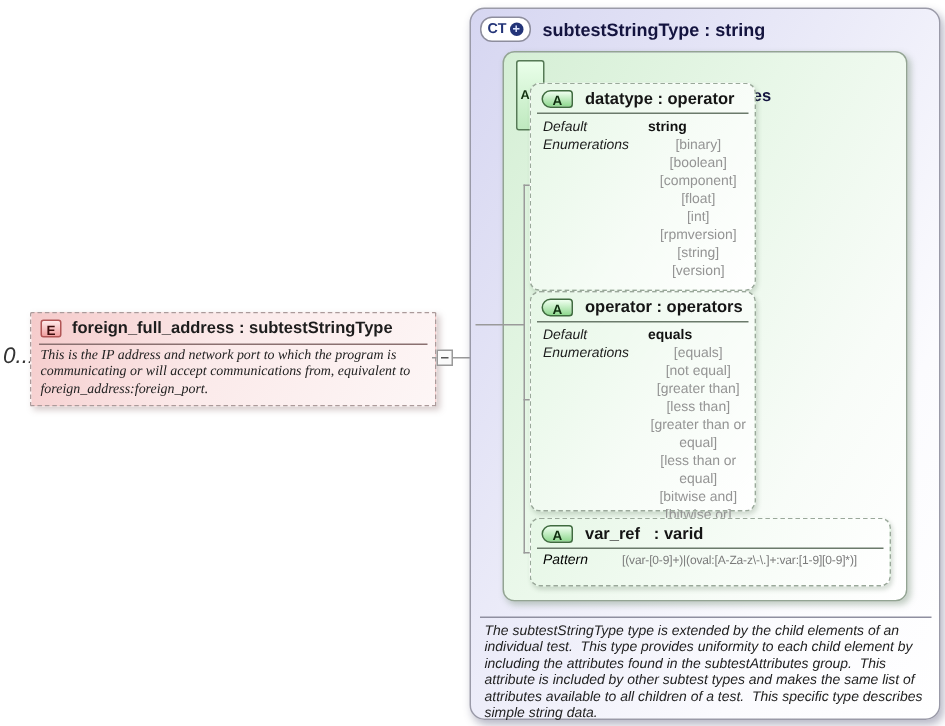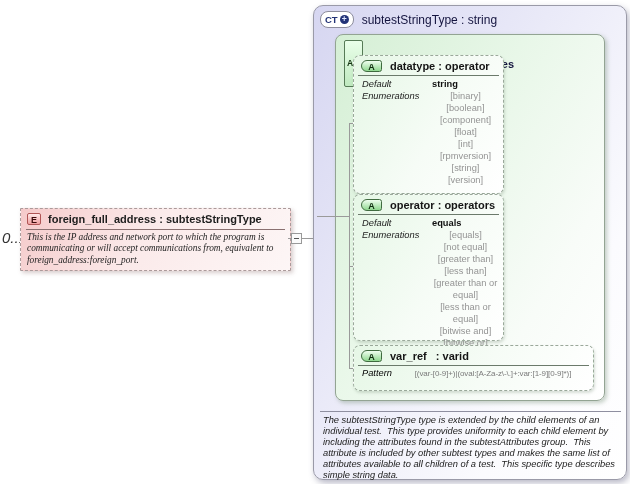--- a/index.html
+++ b/index.html
@@ -31,21 +31,21 @@
   .ct-box{position:absolute;left:313px;top:5px;width:314px;height:475px;box-sizing:border-box;
           border:1px solid #9a9aa8;border-radius:10px;
           background:linear-gradient(120deg,#d6d6f1 0%,#e7e7f7 35%,#fbfbfe 75%,#ffffff 100%);
           box-shadow:2px 3px 6px rgba(100,100,130,.45);}
   .ct-header{position:absolute;left:6px;top:5px;display:flex;align-items:center;gap:8px;}
   .ct-badge{display:inline-flex;align-items:center;gap:2px;height:15px;padding:0 4px;
             background:#ffffff;border:1px solid #8d8d9d;border-radius:8px;}
   .ct-badge-label{font-size:9.5px;font-weight:bold;color:#223377;}
   .plus-circle{display:inline-block;width:9px;height:9px;border-radius:50%;background:#223377;
                color:#dfe6ff;font-size:8.5px;line-height:9px;font-weight:bold;text-align:center;}
-  .ct-title{font-size:12px;font-weight:normal;color:#14143f;white-space:nowrap;}
+  .ct-title{font-size:12px;font-weight:bold;color:#14143f;white-space:nowrap;}
 
   
   .ag-box{position:absolute;left:21px;top:28px;width:270px;height:367px;box-sizing:border-box;
           border:1px solid #93a493;border-radius:8px;
           background:linear-gradient(120deg,#d5efd5 0%,#e8f7e8 40%,#f8fcf8 75%,#ffffff 100%);
           box-shadow:2px 2px 4px rgba(90,120,90,.35);}
   .ag-header{display:flex;align-items:center;padding:5px 0 0 8px;}
   .badge-ag{display:inline-block;height:13px;line-height:13px;padding:16px 2px;text-align:center;
             font-size:8.5px;font-weight:bold;color:#12310f;border:1px solid #567a56;border-radius:2px;
             background:linear-gradient(#eaffea,#bfe9bf);}

